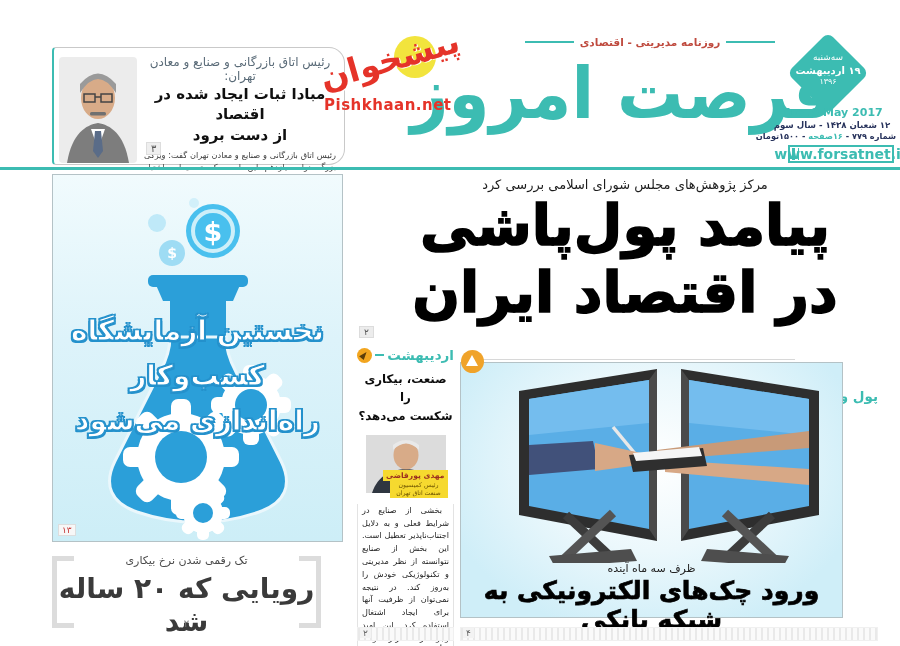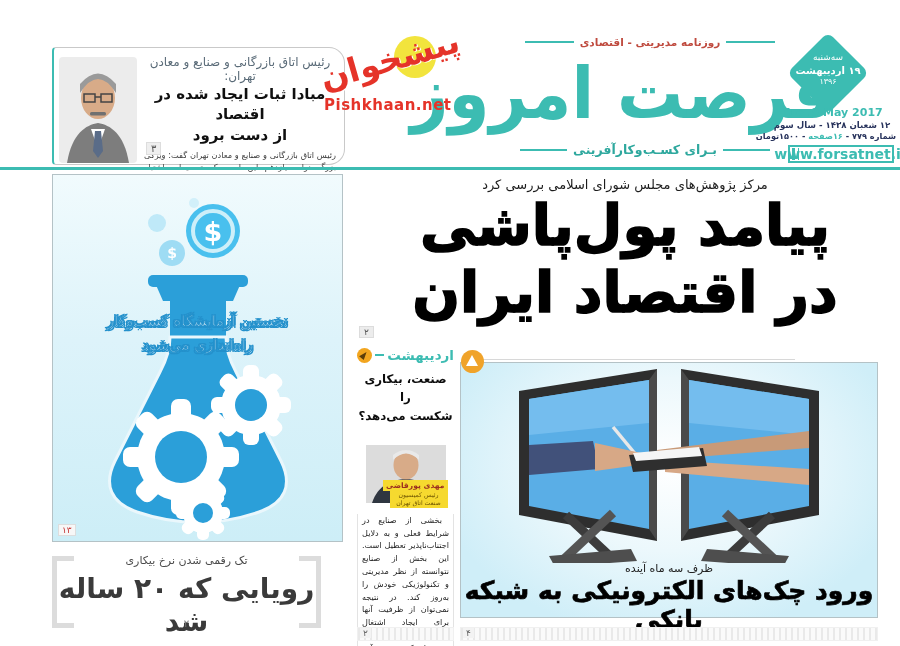--- a/index.html
+++ b/index.html
@@ -62,21 +62,21 @@
   .tl-body { font-size:8.2px; color:#3c3c3c; text-align:justify; line-height:1.48; margin-top:4px; }
   .tl-page { position:absolute; left:92px; bottom:9px; font-size:10px; color:#555;
     background:#efefef; border:1px solid #ddd; padding:0 4px; }
 
   .teal-rule { left:0; top:167px; width:900px; height:3px; background:#3cbcb2; }
 
   
   .flask-box { left:52px; top:174px; width:291px; height:368px; border:1px solid #b4c2c6;
     background:linear-gradient(180deg,#f1fbfd 0%, #ddf3fa 45%, #cdeef7 100%); }
   .flask-headline { position:absolute; left:4px; right:4px; top:134px; text-align:center; z-index:2;
-    font-size:15px; font-weight:normal; color:#ffffff; line-height:1.6;
+    font-size:28px; font-weight:bold; color:#ffffff; line-height:1.6;
     -webkit-text-stroke:1.1px #2491cc;
     text-shadow:1.5px 1.5px 0 #2491cc, -1.5px -1.5px 0 #2491cc, 1.5px -1.5px 0 #2491cc, -1.5px 1.5px 0 #2491cc; }
   .flask-page { position:absolute; left:5px; bottom:5px; font-size:9px; color:#c53131;
     background:#f7f7f7; border:1px solid #ddd; padding:0 3px; z-index:3; }
 
   
   .dream { left:52px; top:550px; width:269px; height:90px; }
   .bracket-r { position:absolute; right:0; top:6px; width:22px; height:72px;
     border-right:5px solid #dcdcdc; border-top:5px solid #dcdcdc; border-bottom:5px solid #dcdcdc; }
   .bracket-l { position:absolute; left:0; top:6px; width:22px; height:72px;
@@ -100,21 +100,21 @@
   .note-header { display:flex; align-items:center; }
   .note-icon-circle { width:15px; height:15px; border-radius:50%; background:#f2a51f;
     position:relative; flex:none; }
   .note-icon-circle .nib { position:absolute; left:4px; top:3px; width:0; height:0;
     border-left:3.5px solid transparent; border-right:3.5px solid transparent;
     border-bottom:8px solid #5c3d0a; transform:rotate(40deg); }
   .note-line { flex:1; height:2px; background:#3cbcb2; margin:0 3px; }
   .note-word { font-size:13.5px; font-weight:bold; color:#3cbcb2; white-space:nowrap; }
   .note-q { margin-top:7px; text-align:center; font-size:11.8px; font-weight:bold; color:#0d0d0d;
     line-height:1.55; }
-  .note-photo { margin:20px auto 0; width:80px; height:58px; position:relative; }
+  .note-photo { margin:10px auto 0; width:80px; height:58px; position:relative; }
   .note-author { position:absolute; right:-2px; bottom:12px; background:#f6d92f; color:#9c2f20;
     font-size:7.6px; font-weight:bold; padding:1px 3px; white-space:nowrap; }
   .note-role { position:absolute; right:-2px; bottom:-5px; background:#f6d92f; color:#6d5300;
     font-size:6.2px; padding:1px 3px; width:58px; text-align:center; line-height:1.25; }
   .note-body { margin-top:11px; font-size:8.1px; color:#1e1e1e; text-align:justify;
     line-height:1.58; border-left:1px solid #e3e3e3; border-right:1px solid #e3e3e3; padding:0 4px; }
   .note-body p + p { margin-top:2px; }
   .note-body p { text-indent:7px; }
   .strip { height:14px; background:repeating-linear-gradient(90deg,#e9e9e9 0 2px,#fafafa 2px 6px);
     position:relative; border:1px solid #f0f0f0; }
@@ -123,46 +123,41 @@
   .note-strip { position:absolute; left:357px; top:627px; width:97px; }
 
   
   .bank-label { right:22px; top:344px; font-size:13.5px; font-weight:bold; color:#3cbcb2;margin-top:44px; }
   .bank-topline { left:470px; top:359px; width:325px; height:1px; background:#d8d8d8; }
   .bank-badge { left:461px; top:350px; width:23px; height:23px; border-radius:50%;
     background:#f0a32a; z-index:4; }
   .bank-badge .tri { position:absolute; left:5px; top:5px; width:0; height:0;
     border-left:6.5px solid transparent; border-right:6.5px solid transparent;
     border-bottom:11px solid #ffffff; }
-  .bank-box { left:460px; top:362px; width:418px; height:256px; border:1px solid #b4c2c6;
+  .bank-box { left:460px; top:362px; width:383px; height:256px; border:1px solid #b4c2c6;
     background:radial-gradient(ellipse at 50% 40%, #ffffff 0%, #ecf8fc 40%, #cfeef8 80%); }
   .bank-kicker { position:absolute; left:0; right:0; top:199px; text-align:center;
     font-size:11px; color:#222; }
   .bank-headline { position:absolute; left:0; right:0; top:213px; text-align:center;
     font-size:25px; font-weight:bold; color:#000; -webkit-text-stroke:0.7px #000; }
   .bank-strip { position:absolute; left:460px; top:627px; width:418px; }
 </style>
 </head>
 <body>
 
 <div class="page">
 
   <div class="abs mast-tagline-top">
     <i class="tl-line"></i>
     <span>روزنامه مدیریتی - اقتصادی</span>
     <i class="tl-line"></i>
   </div>
 
   <div class="abs mast-title">فرصت امروز</div>
 
-  <div class="abs mast-tagline-bottom">
-    <i class="tl-line"></i>
-    <span>بـرای کسـب‌وکارآفرینی</span>
-    <i class="tl-line"></i>
-  </div>
 
   <div class="abs date-diamond"></div>
   <div class="abs date-diamond-txt">
     <span class="wd">سه‌شنبه</span>
     <span class="dt">۱۹ اردیبهشت</span>
     <span class="yr">۱۳۹۶</span>
   </div>
   <div class="abs date-en">Tue .9 May 2017</div>
   <div class="abs date-hijri">۱۲ شعبان ۱۴۳۸ - سال سوم</div>
   <div class="abs issue-line"><span>شماره ۷۷۹ - </span><span class="teal">۱۶صفحه</span><span> - ۱۵۰۰تومان</span></div>

